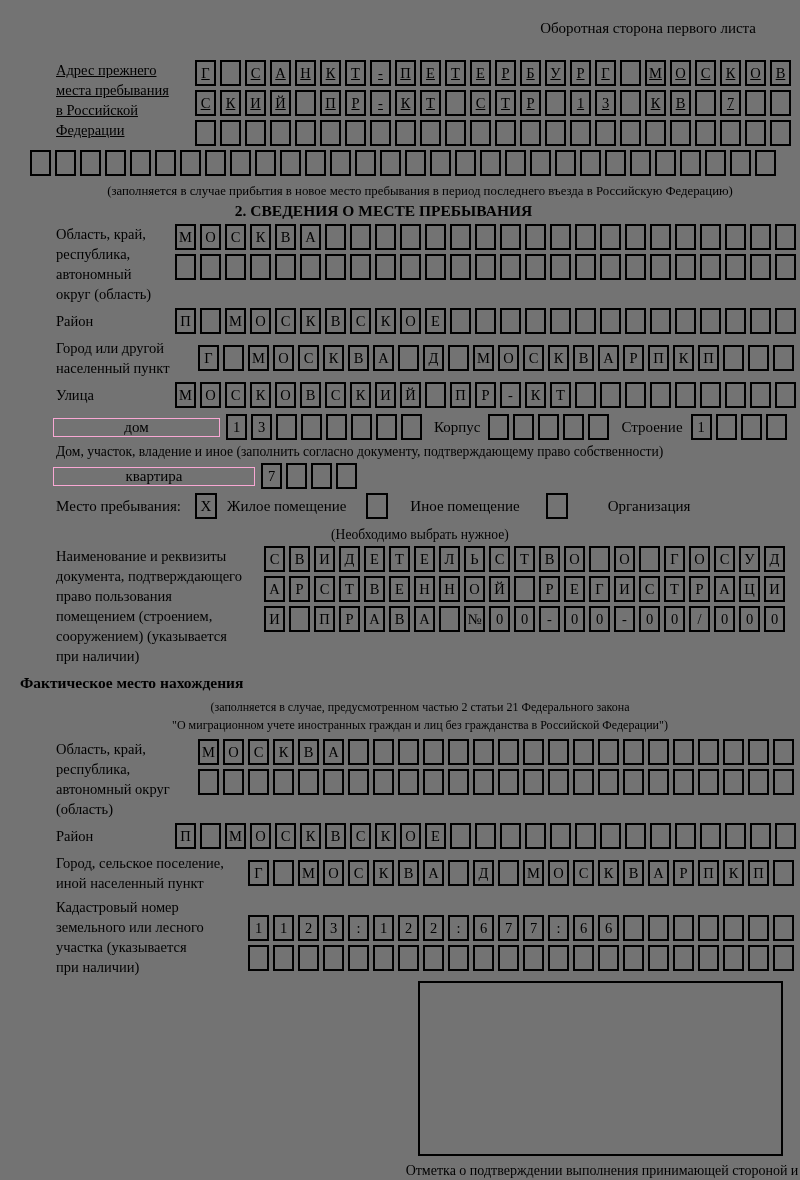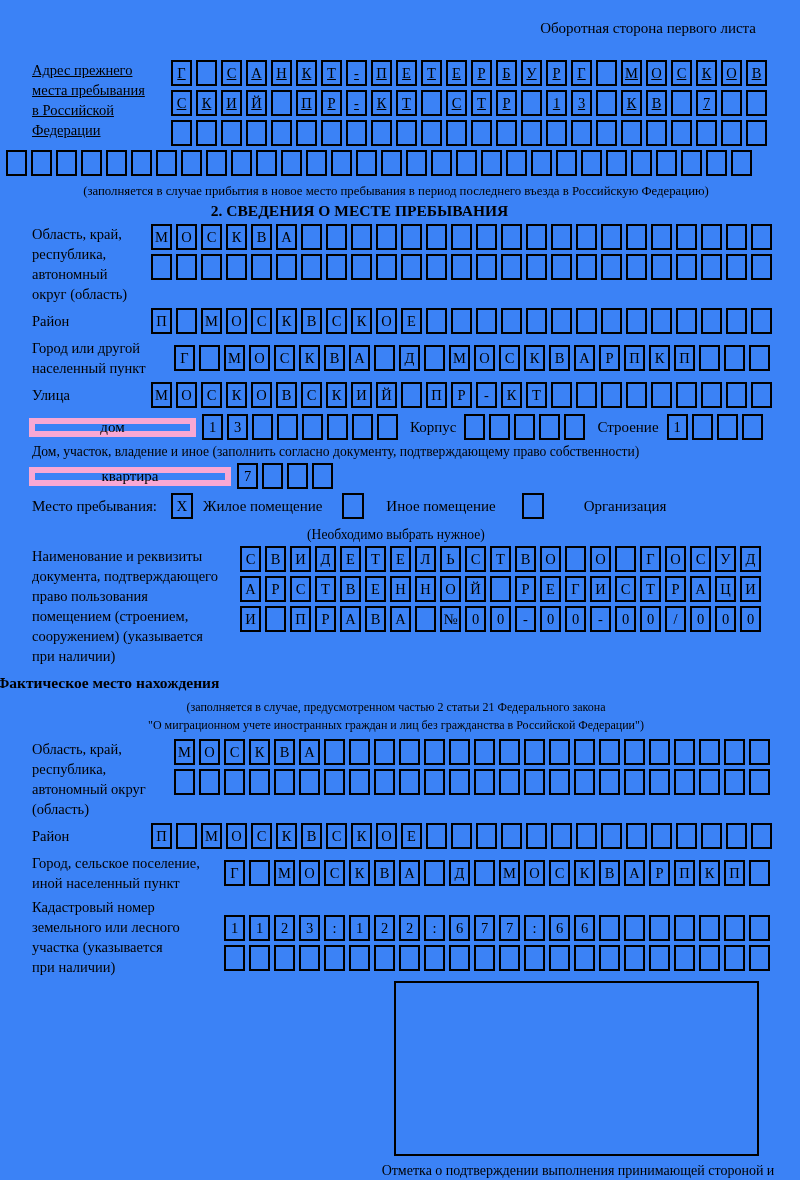--- a/index.html
+++ b/index.html
@@ -1,21 +1,21 @@
 <!DOCTYPE html>
 <html><head>
 <meta charset="utf-8">
 <style>
   html,body{margin:0;padding:0;background:#fff;}
   .page{
     position:relative;
     width:800px;height:1180px;
     box-sizing:border-box;
-    padding:20px 0 0 32px;
-    background:#3b82f6;color:#000;
+    padding:20px 0 0 56px;
+    background:#737373;color:#000;
     font-family:"Liberation Serif","DejaVu Serif",serif;
     overflow:hidden;
   }
   .corner{text-align:right;padding-right:44px;font-size:15px;}
   .flabel{font-size:14.5px;line-height:20px;white-space:pre-line;flex-shrink:0;}
   .cellrow{display:flex;height:26px;margin-bottom:4px;}
   .cell{
     box-sizing:border-box;flex-shrink:0;
     width:21px;height:26px;border:2px solid #000;margin-right:4px;
     display:flex;align-items:center;justify-content:center;
@@ -25,21 +25,21 @@
   .fullrow{margin-left:-26px;}
   .smallnote{font-size:12.8px;text-align:center;margin-left:-36px;width:800px;margin-top:8px;}
   .h2title{font-weight:bold;font-size:15.5px;text-align:center;margin-left:-36px;width:727px;margin:3px 0 4px -36px;}
   .frow{display:flex;margin-bottom:4px;}
   .vc{align-items:center;}
   .w119{width:119px;}
   .w142{width:142px;}
   .w192{width:192px;}
   .w208{width:208px;}
   .dombox{
-    box-sizing:border-box;width:167px;height:19px;border:6px solid #f9a8d4;
+    box-sizing:border-box;width:167px;height:19px;border:1px solid #f9a8d4;
     display:flex;align-items:center;justify-content:center;
     font-size:15px;margin-right:6px;flex-shrink:0;
   }
   .kvbox{width:202px;}
   .inline-label{font-size:15px;margin:0 8px;align-self:center;white-space:nowrap;}
   .caption{font-size:13.6px;margin:0 0 3px 0;}
   .checkbox{
     box-sizing:border-box;width:22px;height:26px;border:2px solid #000;
     display:flex;align-items:center;justify-content:center;
     font-size:15px;flex-shrink:0;

